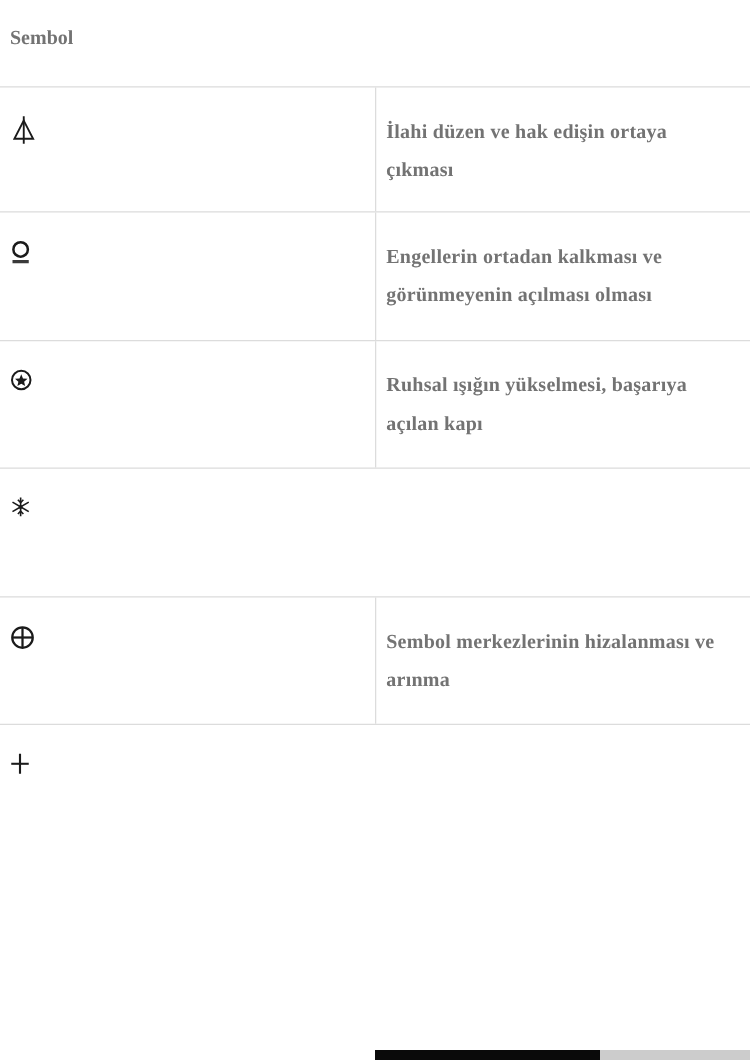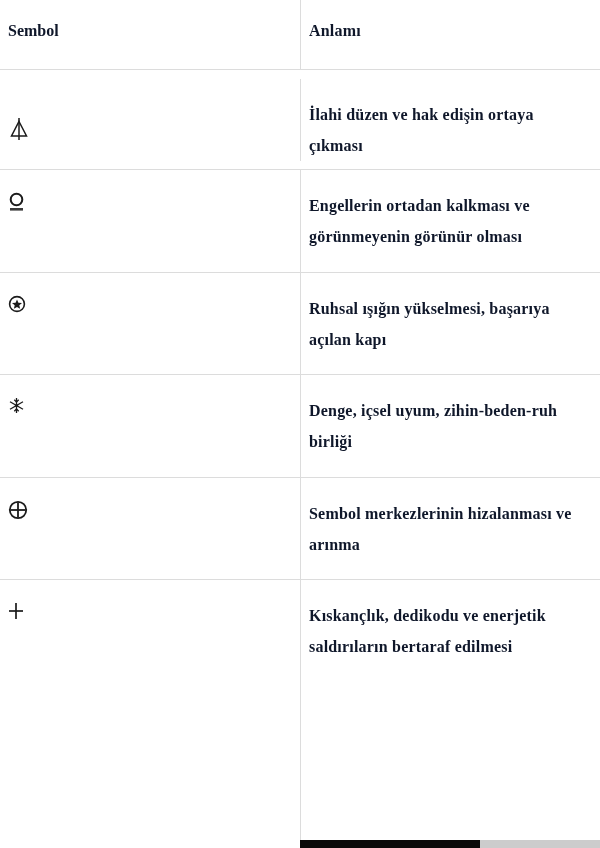--- a/index.html
+++ b/index.html
@@ -3,21 +3,21 @@
 <meta charset="utf-8">
 <style>
   html, body { margin: 0; padding: 0; background: #ffffff; }
   .page {
     position: relative;
     width: 600px;
     height: 848px;
     background: #ffffff;
     overflow: hidden;
     font-family: "Liberation Serif", serif;
-    color: #0f172a;
+    color: #737373;
   }
   .tbl { display: flex; flex-direction: column; height: 100%; }
   .row {
     display: flex;
     border-bottom: 1px solid #dcdcdc;
     box-sizing: border-box;
     flex: 0 0 auto;
   }
   .row:last-child { border-bottom: none; flex: 1 1 auto; }
   .cell-sym {
@@ -37,21 +37,21 @@
     letter-spacing: 0.2px;
   }
   .hdr { height: 70px; }
   .hdr .cell-sym { padding-top: 20px; }
   .hdr .cell-sym, .hdr .cell-mean {
     font-weight: 700;
     font-size: 16px;
     line-height: 22px;
   }
   .r-tall { height: 102px; justify-content: center; }
-  .r1 { height: 100px; align-items: center; }
+  .r1 { height: 100px; }
   .r2 { height: 72px; }
   .r3 { height: 103px; }
   .r5 { height: 103px; }
   .r7 { height: 103px; }
   .sym-box { display: inline-block; }
   .sym-box svg { display: block; }
   .strip-black {
     position: absolute;
     left: 300px;
     top: 840px;
@@ -69,21 +69,20 @@
   }
 </style>
 </head>
 <body>
 
 <div class="page">
   <div class="tbl">
 
     <div class="row hdr">
       <div class="cell-sym">Sembol</div>
-      <div class="cell-mean">Anlamı</div>
     </div>
 
     <div class="row r1">
       <div class="cell-sym">
         <span class="sym-box">
           <svg width="22" height="24" viewBox="0 0 22 24">
             <line x1="11" y1="1" x2="11" y2="23" stroke="#1b1b1b" stroke-width="1.5"></line>
             <path d="M11 4.5 L18.5 19 H3.5 Z" fill="none" stroke="#1b1b1b" stroke-width="1.5"></path>
           </svg>
         </span>
@@ -94,21 +93,21 @@
 
     <div class="row r3">
       <div class="cell-sym">
         <span class="sym-box">
           <svg width="18" height="21" viewBox="0 0 18 21">
             <circle cx="8.5" cy="7.5" r="5.8" fill="none" stroke="#1b1b1b" stroke-width="2"></circle>
             <rect x="2" y="16" width="13" height="2.6" fill="#3a3a3a"></rect>
           </svg>
         </span>
       </div>
-      <div class="cell-mean">Engellerin ortadan kalkması ve görünmeyenin görünür olması</div>
+      <div class="cell-mean">Engellerin ortadan kalkması ve görünmeyenin açılması olması</div>
     </div>
 
     <div class="row r-tall">
       <div class="cell-sym">
         <span class="sym-box">
           <svg width="18" height="18" viewBox="0 0 18 18">
             <circle cx="9" cy="9" r="7.4" fill="none" stroke="#1b1b1b" stroke-width="1.6"></circle>
             <path d="M9 4.4 L10.4 7.7 L14 8 L11.3 10.3 L12.1 13.8 L9 11.9 L5.9 13.8 L6.7 10.3 L4 8 L7.6 7.7 Z" fill="#1b1b1b"></path>
           </svg>
         </span>
@@ -124,21 +123,20 @@
               <line x1="8.5" y1="1" x2="8.5" y2="16"></line>
               <line x1="2" y1="4.7" x2="15" y2="12.3"></line>
               <line x1="15" y1="4.7" x2="2" y2="12.3"></line>
               <path d="M6.3 2.8 L8.5 5 L10.7 2.8"></path>
               <path d="M6.3 14.2 L8.5 12 L10.7 14.2"></path>
             </g>
             <circle cx="8.5" cy="8.5" r="1.6" fill="#1b1b1b"></circle>
           </svg>
         </span>
       </div>
-      <div class="cell-mean">Denge, içsel uyum, zihin-beden-ruh birliği</div>
     </div>
 
     <div class="row r-tall">
       <div class="cell-sym">
         <span class="sym-box">
           <svg width="20" height="20" viewBox="0 0 20 20">
             <circle cx="10" cy="10" r="8.2" fill="none" stroke="#1b1b1b" stroke-width="1.8"></circle>
             <line x1="10" y1="2.2" x2="10" y2="17.8" stroke="#1b1b1b" stroke-width="1.8"></line>
             <line x1="2.2" y1="10" x2="17.8" y2="10" stroke="#1b1b1b" stroke-width="1.8"></line>
           </svg>
@@ -149,21 +147,20 @@
 
     <div class="row r7">
       <div class="cell-sym">
         <span class="sym-box">
           <svg width="16" height="18" viewBox="0 0 16 18">
             <line x1="8" y1="1" x2="8" y2="17" stroke="#1b1b1b" stroke-width="1.7"></line>
             <line x1="1" y1="9" x2="15" y2="9" stroke="#1b1b1b" stroke-width="1.7"></line>
           </svg>
         </span>
       </div>
-      <div class="cell-mean">Kıskançlık, dedikodu ve enerjetik saldırıların bertaraf edilmesi</div>
     </div>
 
 
   </div>
 
   <div class="strip-black"></div>
   <div class="strip-gray"></div>
 </div>
 
 </body></html>

